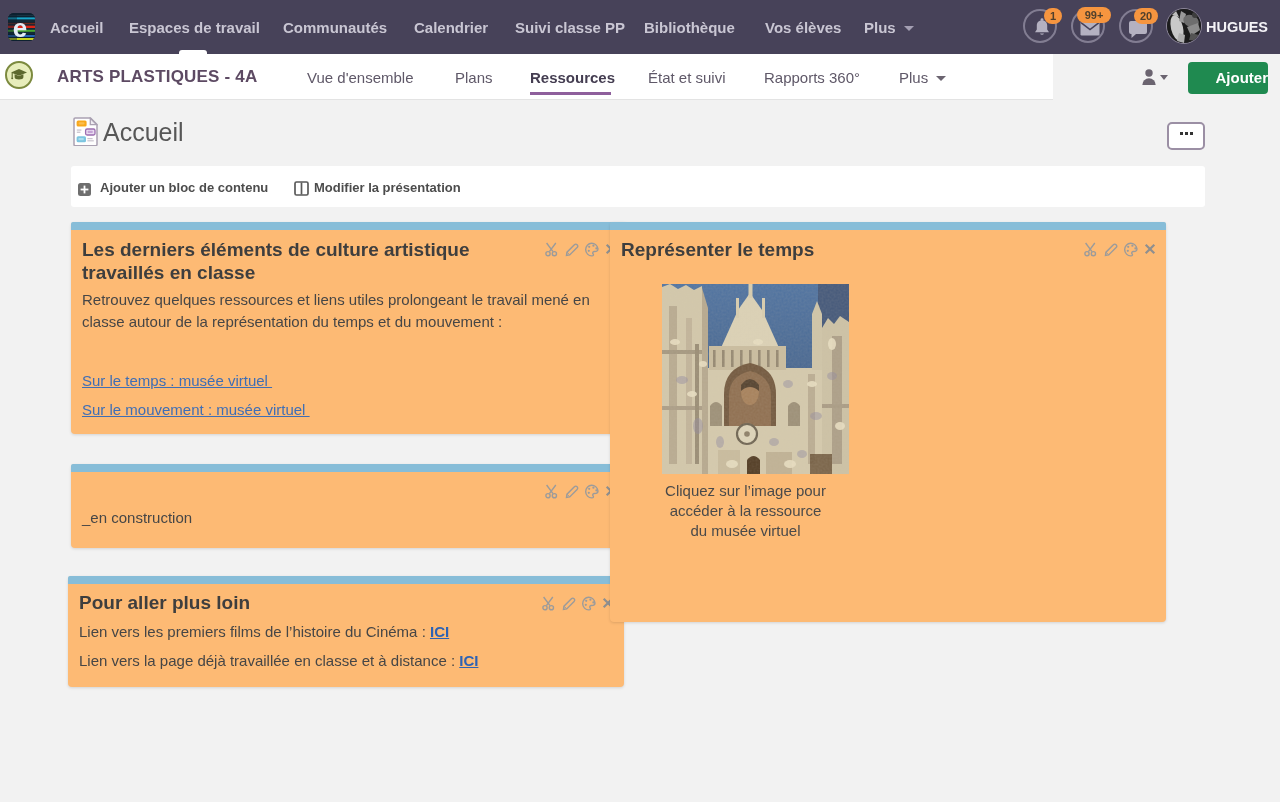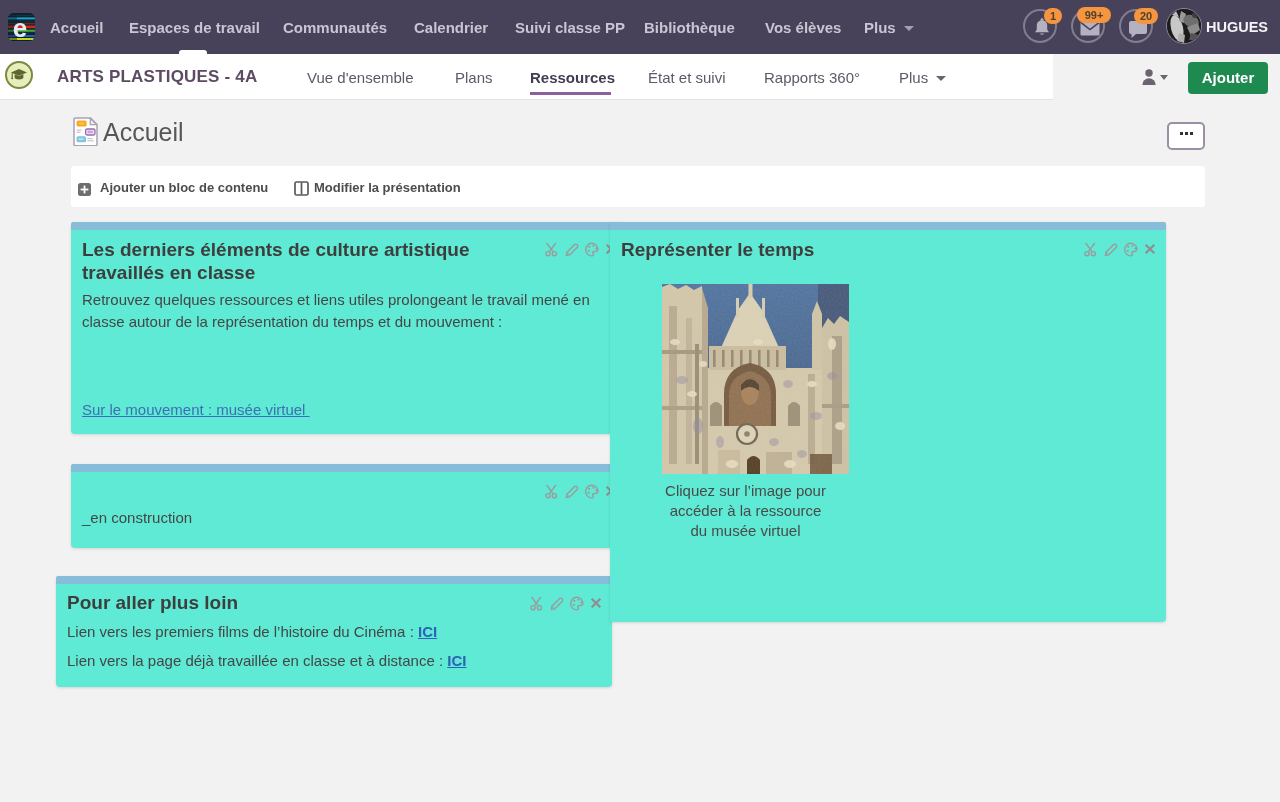--- a/index.html
+++ b/index.html
@@ -17,29 +17,29 @@
 .badge{position:absolute;background:#f6953f;color:#50402c;font-size:11px;font-weight:700;height:16px;border-radius:9px;text-align:center;line-height:16px;z-index:6}
 .avatar{position:absolute;left:1166px;top:8px;width:36px;height:36px;border-radius:50%;overflow:hidden;border:1px solid #8d8799}
 .uname{position:absolute;left:1206px;top:19px;font-size:14.5px;font-weight:700;color:#f4f3f7}
 
 .coursebar{position:absolute;top:54px;left:0;width:1053px;height:46px;background:#fff;border-bottom:1px solid #e3e3e3;z-index:4}
 .ccirc{position:absolute;left:5px;top:7px;width:28px;height:28px;border-radius:50%;background:#e7edbb;border:2px solid #7c8a3f;text-align:center}
 .ctitle{position:absolute;left:57px;top:13px;font-size:17px;font-weight:700;color:#5d4a63;letter-spacing:.2px}
 .tab{position:absolute;top:15px;font-size:15px;color:#5f5868;white-space:nowrap}
 .tab.active{font-weight:700;color:#443d51}
 .tabline{position:absolute;left:530px;top:38px;width:81px;height:3px;background:#8e5f9c}
-.addbtn{position:absolute;left:1188px;top:8px;width:80px;height:32px;background:#1f8a50;border-radius:4px;color:#fff;font-size:15px;font-weight:700;text-align:center;line-height:32px}
+.addbtn{position:absolute;left:1188px;top:8px;width:80px;height:32px;background:#1f8a50;border-radius:4px;color:#fff;font-size:15px;font-weight:700;text-align:right;line-height:32px}
 
 .pgtitle{position:absolute;left:103px;top:118px;font-size:25px;color:#575757}
 .dots{position:absolute;left:1167px;top:122px;width:38px;height:28px;background:#fff;border:2px solid #9b8fa4;border-radius:5px;text-align:center}
 .dots i{display:inline-block;width:3px;height:3px;background:#333;margin:0 1px;vertical-align:middle}
 .toolbar{position:absolute;left:71px;top:166px;width:1134px;height:41px;background:#fff;border-radius:3px}
 .toolbar .lbl{position:absolute;top:14px;font-size:13px;font-weight:700;color:#4c4c4c}
 
-.card{position:absolute;background:#5eead4;border-radius:4px;box-shadow:0 1px 3px rgba(0,0,0,.13)}
+.card{position:absolute;background:#fdba74;border-radius:4px;box-shadow:0 1px 3px rgba(0,0,0,.13)}
 .card .bar{height:8px;background:#87bdd8;border-radius:2px 2px 0 0}
 .card h3{position:absolute;left:11px;font-size:19px;line-height:23px;font-weight:700;color:#3e3e3e}
 .card .txt{position:absolute;left:11px;font-size:15px;line-height:22px;color:#464646}
 .cicons{position:absolute;right:10px;top:20px}
 a.lk{color:#3f6eb5;text-decoration:underline}
 a.ici{color:#2d62b4;font-weight:700;text-decoration:underline}
 .cap{position:absolute;left:42px;top:259px;width:187px;text-align:center;font-size:15px;line-height:20px;color:#4a4a4a}
 </style>
 </head>
 <body>
@@ -151,20 +151,21 @@
         <rect x="1" y="1" width="13" height="13" rx="1.5" fill="none" stroke="#5a5a5a" stroke-width="1.7"></rect>
         <path d="M7.5,1.5 v12" stroke="#5a5a5a" stroke-width="1.7"></path>
       </svg></div>
   <div class="lbl" style="left:243px">Modifier la présentation</div>
 </div>
 
 <div class="card" style="left:71px;top:222px;width:556px;height:212px">
   <div class="bar"></div>
   <h3 style="top:16px;width:420px">Les derniers éléments de culture artistique travaillés en classe</h3>
   <div class="txt" style="top:67px;width:530px">Retrouvez quelques ressources et liens utiles prolongeant le travail mené en classe autour de la représentation du temps et du mouvement :</div>
+  <div class="txt" style="top:148px"><a class="lk">Sur le temps : musée virtuel&nbsp;</a></div>
   <div class="txt" style="top:177px"><a class="lk">Sur le mouvement : musée virtuel&nbsp;</a></div>
   <div class="cicons"><svg width="72" height="16" viewBox="0 0 72 16">
         <g fill="none" stroke="#9b9b9b" stroke-width="1.4">
           <path d="M10.8,1 L4.4,9.6 M1.6,1 L8,9.6"></path>
           <circle cx="3" cy="11.7" r="2.1"></circle>
           <circle cx="9.4" cy="11.7" r="2.1"></circle>
           <path d="M21.5,13.4 l0.5,-3.2 7.4,-7.4 a1.9,1.9 0 0 1 2.7,2.7 l-7.4,7.4 z"></path>
           <path d="M22,10.2 l2.7,2.7" stroke-width="1"></path>
           <path d="M46.6,1.3 a6,6.3 0 1 0 0.2,12.6 c1.7,0 2,-1.1 1.3,-2 -0.8,-1 -0.3,-2.2 1,-2.4 l2.2,-0.3 c1.2,-0.2 1.8,-1.3 1.6,-2.6 a6.3,6.3 0 0 0 -6.3,-5.3 z"></path>
         </g>
@@ -193,21 +194,21 @@
         <g fill="#9b9b9b">
           <circle cx="44.2" cy="4.8" r="1.1"></circle>
           <circle cx="48.4" cy="3.7" r="1.1"></circle>
           <circle cx="51.4" cy="6.4" r="1.1"></circle>
           <circle cx="43.8" cy="8.8" r="1.1"></circle>
         </g>
         <path d="M61.7,2.7 l8.6,8.6 M70.3,2.7 l-8.6,8.6" stroke="#8f8f8f" stroke-width="2.2" fill="none"></path>
       </svg></div>
 </div>
 
-<div class="card" style="left:56px;top:576px;width:556px;height:111px">
+<div class="card" style="left:68px;top:576px;width:556px;height:111px">
   <div class="bar"></div>
   <h3 style="top:15px">Pour aller plus loin</h3>
   <div class="txt" style="top:45px">Lien vers les premiers films de l’histoire du Cinéma : <a class="ici">ICI</a></div>
   <div class="txt" style="top:74px">Lien vers la page déjà travaillée en classe et à distance : <a class="ici">ICI</a></div>
   <div class="cicons"><svg width="72" height="16" viewBox="0 0 72 16">
         <g fill="none" stroke="#9b9b9b" stroke-width="1.4">
           <path d="M10.8,1 L4.4,9.6 M1.6,1 L8,9.6"></path>
           <circle cx="3" cy="11.7" r="2.1"></circle>
           <circle cx="9.4" cy="11.7" r="2.1"></circle>
           <path d="M21.5,13.4 l0.5,-3.2 7.4,-7.4 a1.9,1.9 0 0 1 2.7,2.7 l-7.4,7.4 z"></path>

